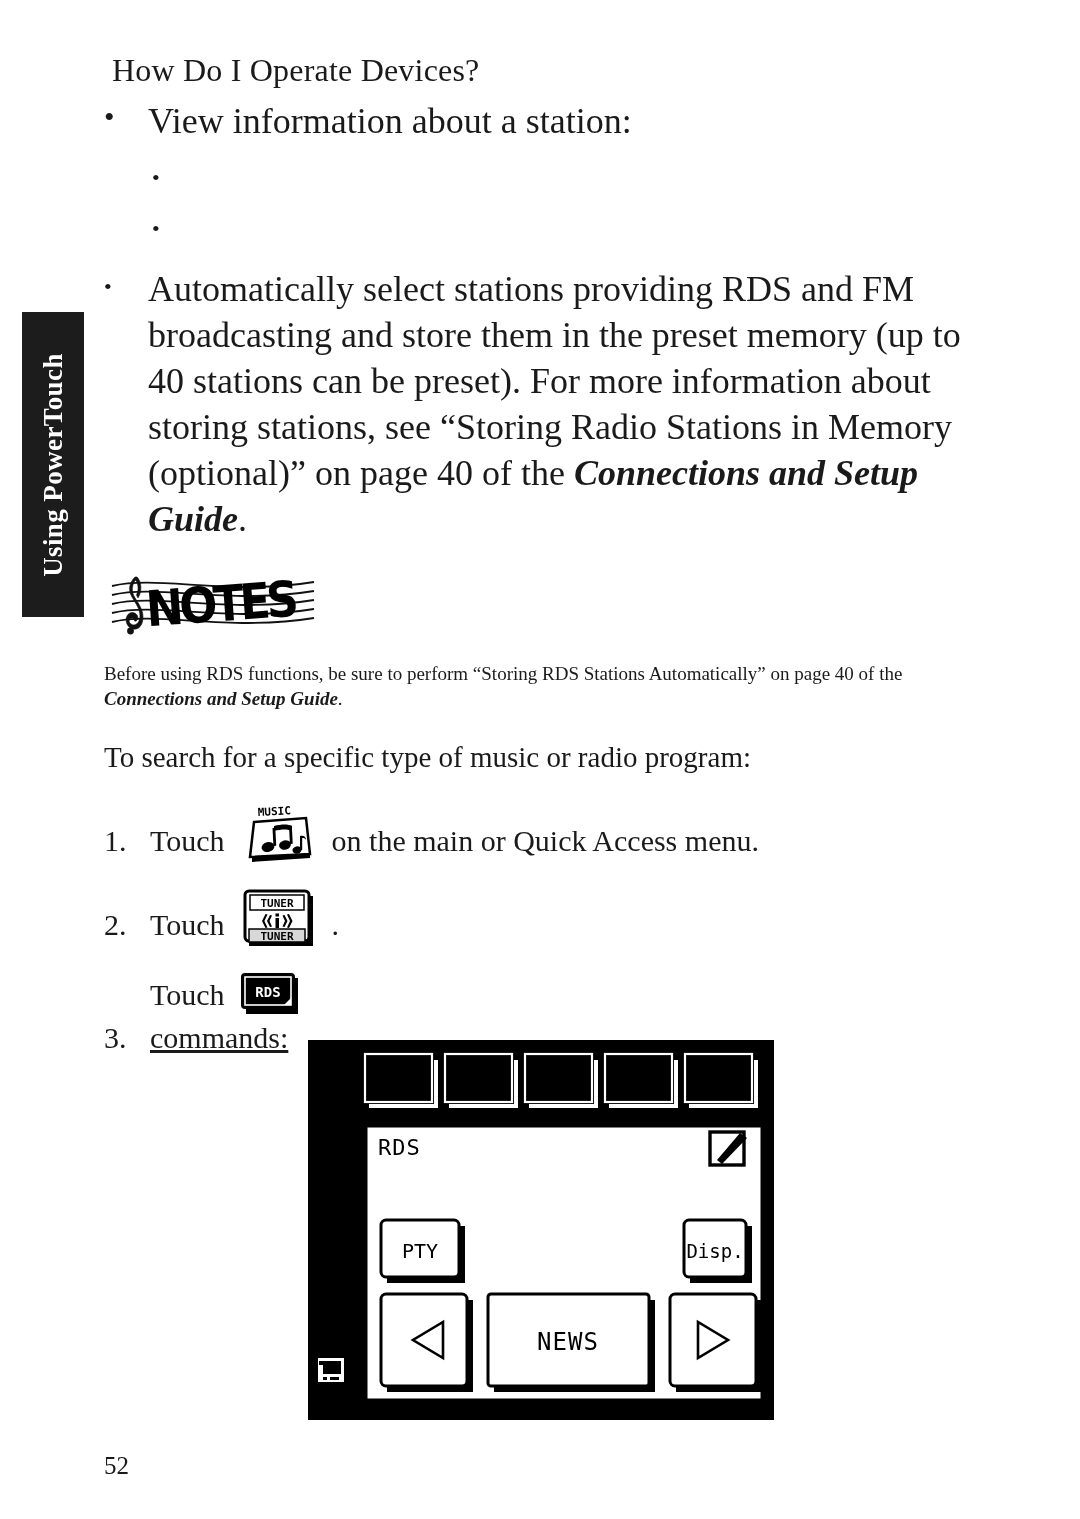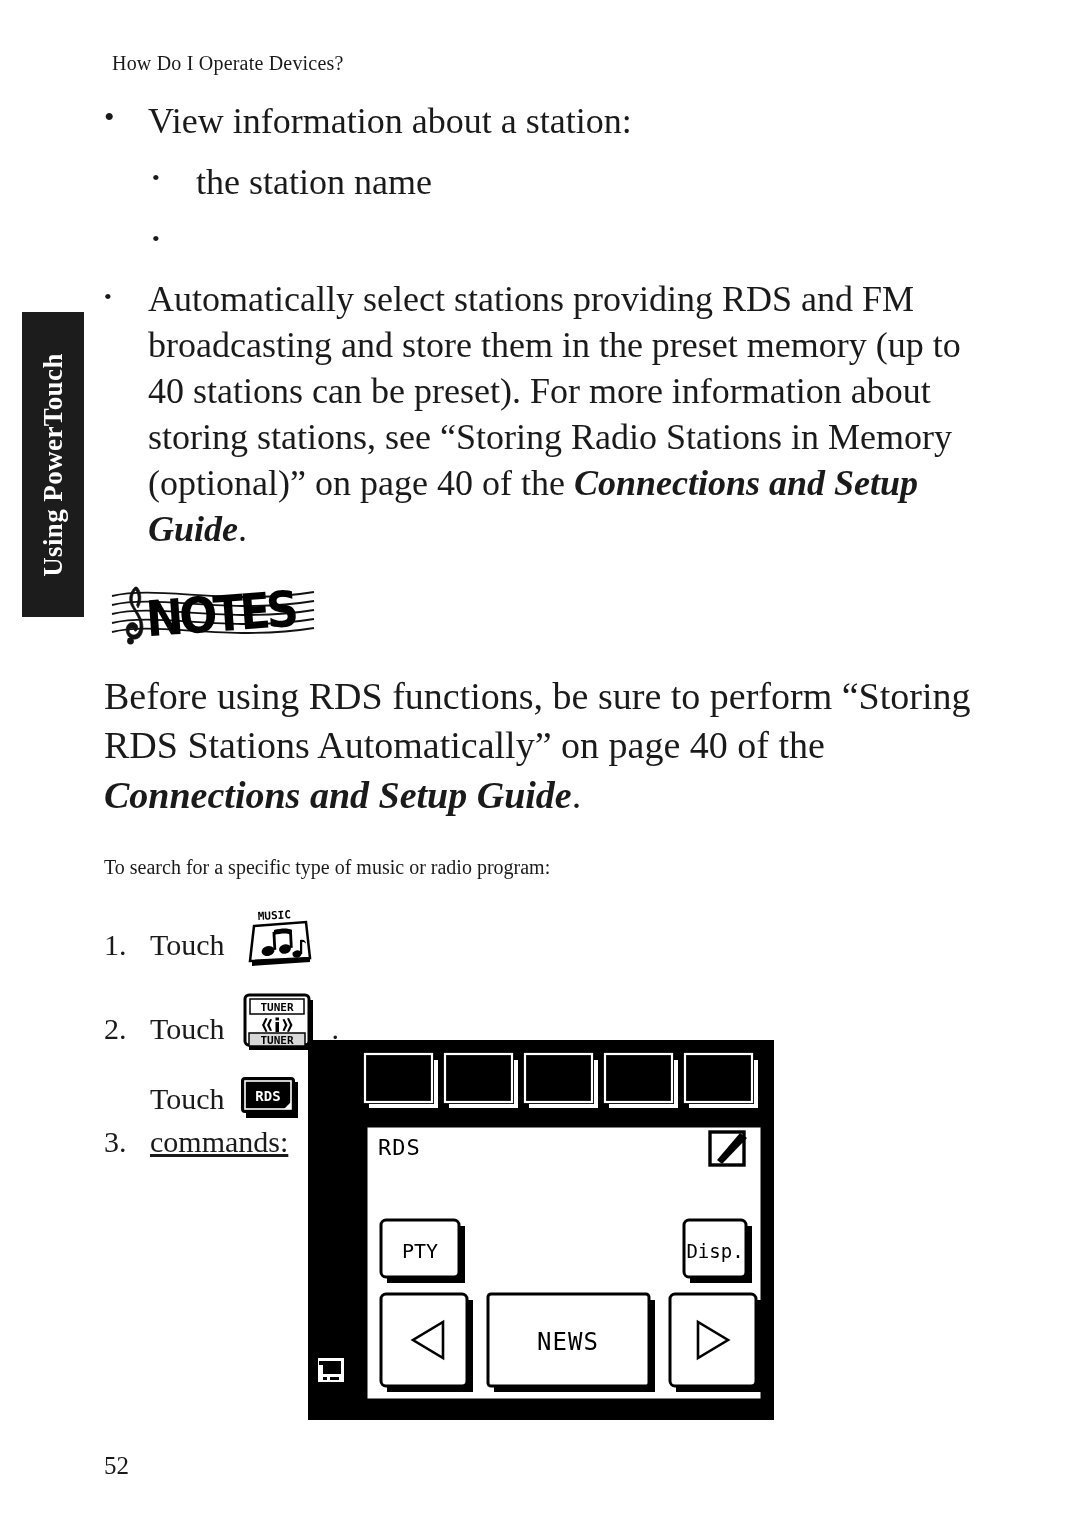--- a/index.html
+++ b/index.html
@@ -37,21 +37,21 @@
     font-weight: bold;
     font-size: 27px;
     letter-spacing: 0.4px;
   }
 
   
   .running-head {
     position: absolute;
     left: 112px;
     top: 52px;
-    font-size: 20px;
+    font-size: 32px;
     letter-spacing: 0.2px;
   }
 
   
   .content {
     position: absolute;
     left: 104px;
     top: 96px;
     width: 880px;
   }
@@ -88,30 +88,30 @@
   
   .notes-logo {
     margin-top: 26px;
     margin-bottom: 10px;
     margin-left: 4px;
     width: 210px;
     height: 72px;
   }
 
   .note-para {
-    font-size: 38px;
+    font-size: 19px;
     line-height: 1.3;
     margin-top: 22px;
     margin-bottom: 0;
   }
 
   .intro-para {
-    font-size: 20px;
+    font-size: 29px;
     line-height: 1.3;
-    margin-top: 34px;
+    margin-top: 27px;
   }
 
   
   .step {
     display: flex;
     align-items: flex-end;
     margin-top: 28px;
     font-size: 30px;
     line-height: 1.3;
   }
@@ -194,21 +194,20 @@
 
 <div class="content">
 
   <div class="bullet-row lvl1">
     <span class="bullet-dot">•</span>
     <span class="bullet-text">View information about a station:</span>
   </div>
 
   <div class="bullet-row lvl2">
     <span class="bullet-dot small">•</span>
-    <span class="bullet-text">the station name</span>
   </div>
 
   <div class="bullet-row lvl2">
     <span class="bullet-dot small">•</span>
   </div>
 
   <div class="bullet-row lvl1" style="margin-top:16px;">
     <span class="bullet-dot small">•</span>
     <span class="bullet-text tight"><span>Automatically select stations providing RDS and FM broadcasting and store them in the preset memory (up to 40 stations can be preset). For more information about storing stations, see “Storing Radio Stations in Memory (optional)” on page 40 of the </span><span class="italic">Connections and Setup Guide</span><span>.</span></span>
   </div>
@@ -264,20 +263,21 @@
               <rect x="32.5" y="24" width="2.8" height="18" transform="rotate(-3 32.5 24)"></rect>
               <ellipse cx="45" cy="41" rx="6" ry="4.6" transform="rotate(-14 45 41)"></ellipse>
               <rect x="49" y="22" width="2.8" height="18" transform="rotate(-3 49 22)"></rect>
               <path d="M34 22 C 42 20, 48 20, 52 22 L 52 27 C 48 25, 42 25, 34 27 Z"></path>
               <ellipse cx="57" cy="46" rx="4.6" ry="3.6" transform="rotate(-14 57 46)"></ellipse>
               <rect x="60" y="32" width="2.2" height="14"></rect>
               <path d="M60 32 C 64 31, 66 33, 66 36 C 65 34, 63 33.5, 60 34.5 Z"></path>
             </g>
           </svg>
         </span>
+        <span class="step-txt"> on the main or Quick Access menu.</span>
       </span>
     </span>
   </div>
 
   <div class="step">
     <span class="step-num">2.</span>
     <span class="step-body">
       <span class="step-line">
         <span class="step-txt">Touch </span>
 

